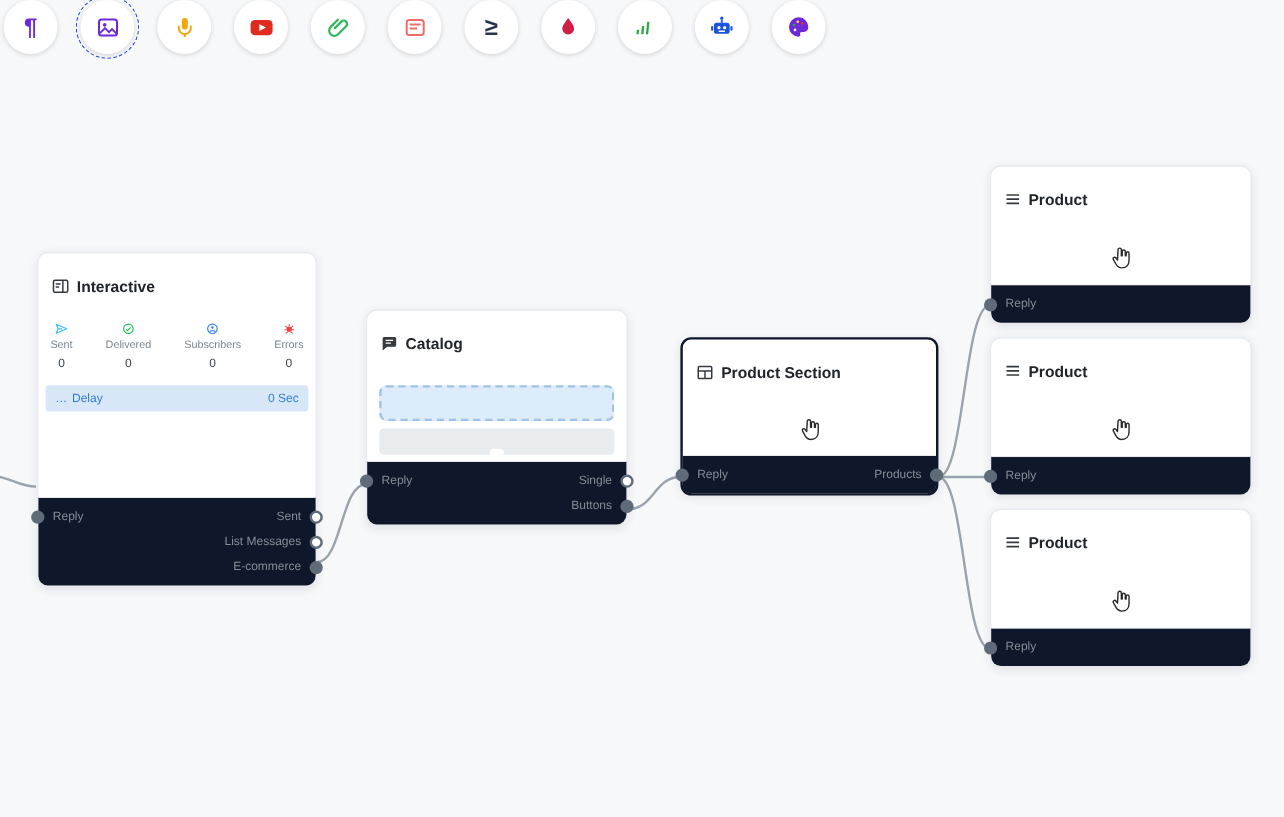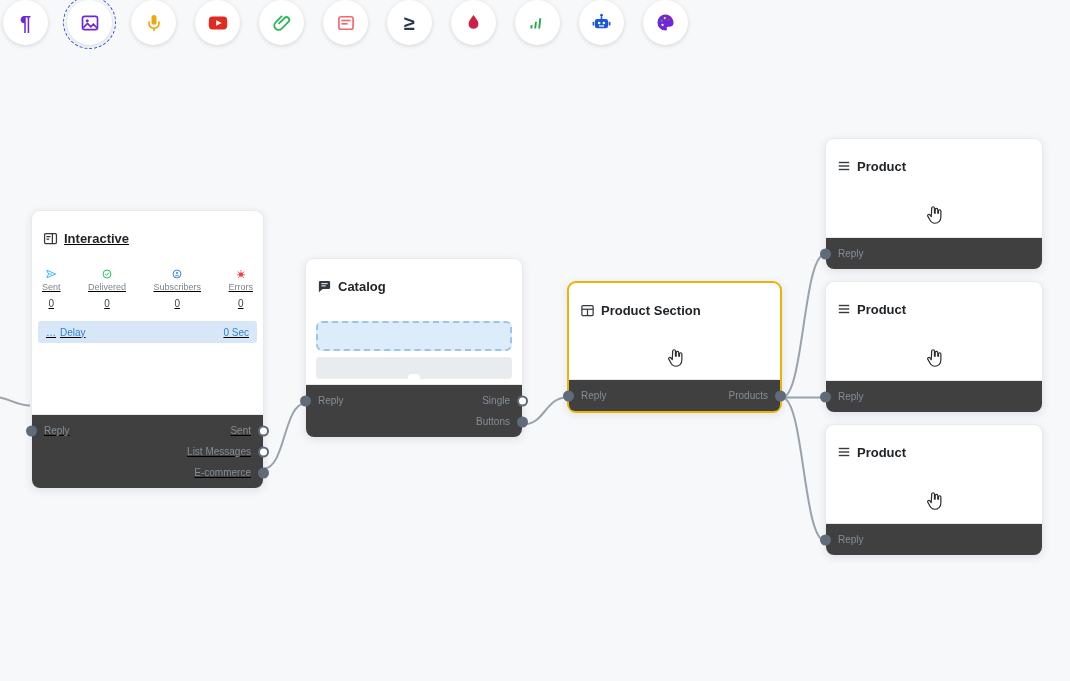--- a/index.html
+++ b/index.html
@@ -14,21 +14,21 @@
   .tb.selected { outline:1.5px dashed #2e4bd4; outline-offset:3px; }
   .tb-glyph { font-size:20px; font-weight:bold; line-height:1; }
 
   
   #edges { position:absolute; inset:0; z-index:1; pointer-events:none; }
   #edges path { fill:none; stroke:#99a3ad; stroke-width:2; }
 
   
   .node { position:absolute; background:#fff; border:1px solid #e8eaee; border-radius:9px;
           box-shadow:0 2px 8px rgba(30,40,60,.10); display:flex; flex-direction:column; z-index:2; }
-  .node.selected { border:2px solid #eab308; }
+  .node.selected { border:2px solid #0f172a; }
   .node-header { display:flex; align-items:center; gap:6px; padding:27px 11px; height:34px; }
   .htitle { font-size:13px; font-weight:700; color:#212529; }
   .hicon { flex:0 0 auto; }
 
   
   .stats { display:flex; justify-content:space-between; padding:4px 10px 0 10px; height:54px; }
   .stat { text-align:center; }
   .stat-top { display:flex; align-items:center; gap:3px; font-size:9px; color:#7a858f;flex-direction:column; }
   .stat-val { font-size:10px; color:#39424a; margin-top:6px; }
   .delay-row { margin:2px 6px; height:22px; background:#d8e7f7; color:#2f7fd1; font-size:10px;
@@ -40,21 +40,21 @@
 
   
   .dashed-box { margin:8px 10px 0 10px; height:30px; border:2px dashed #9fc3e8; background:#ddecfa; border-radius:6px; }
   .gray-bar { margin:6px 10px 0 10px; height:22px; background:#e9ecef; border-radius:4px; position:relative; }
   .knob { position:absolute; bottom:-2px; left:50%; transform:translateX(-50%); width:12px; height:7px;
           background:#fff; border-radius:4px; }
 
   .node-body-center { flex:1; display:flex; align-items:center; justify-content:center; }
 
   
-  .footer { margin-top:auto; background:#404040; border-top:1px solid #e6e9ec;
+  .footer { margin-top:auto; background:#0f172a; border-top:1px solid #e6e9ec;
             border-radius:0 0 8px 8px; padding:5px 0; position:relative; }
   .node.selected .footer { border-radius:0 0 6px 6px; }
   .frow { position:relative; height:21px; display:flex; align-items:center; justify-content:space-between; padding:0 12px; }
   .lbl { font-size:10px; color:#848d96; }
   .dot { position:absolute; top:50%; transform:translateY(-50%); width:11px; height:11px; border-radius:50%; cursor:crosshair; }
   .dot.in  { left:-6px; }
   .dot.out { right:-6px; }
   .dot.filled { background:#5f6b78; }
   .dot.open { background:#fff; border:2px solid #5f6b78; }
 </style>
@@ -137,21 +137,21 @@
 
   <svg id="edges" width="1070" height="681">
     <path d="M -12 396 C 8 396, 14 405.5, 30 405.5"></path>
     <path d="M 264 468.5 C 285 468.5, 284 403.5, 305 403.5"></path>
     <path d="M 523 424.5 C 545 424.5, 545 397.5, 567 397.5"></path>
     <path d="M 782 397.5 C 804 397.5, 803 254.5, 825 254.5"></path>
     <path d="M 782 397.5 C 804 397.5, 803 397.5, 825 397.5"></path>
     <path d="M 782 397.5 C 804 397.5, 803 540.5, 825 540.5"></path>
   </svg>
 
-  <div class="node" style="left:31px; top:210px; width:233px; height:279px;text-decoration:underline;">
+  <div class="node" style="left:31px; top:210px; width:233px; height:279px;">
     <div class="node-header">
       <svg class="hicon" width="15" height="15" viewBox="0 0 24 24">
         <rect x="2.5" y="4" width="19" height="16" rx="2" fill="none" stroke="#343a40" stroke-width="2"></rect>
         <line x1="5.5" y1="9" x2="12" y2="9" stroke="#343a40" stroke-width="2"></line>
         <line x1="5.5" y1="13" x2="10" y2="13" stroke="#343a40" stroke-width="2"></line>
         <line x1="15" y1="4" x2="15" y2="20" stroke="#343a40" stroke-width="2"></line>
       </svg>
       <span class="htitle">Interactive</span>
     </div>
 

